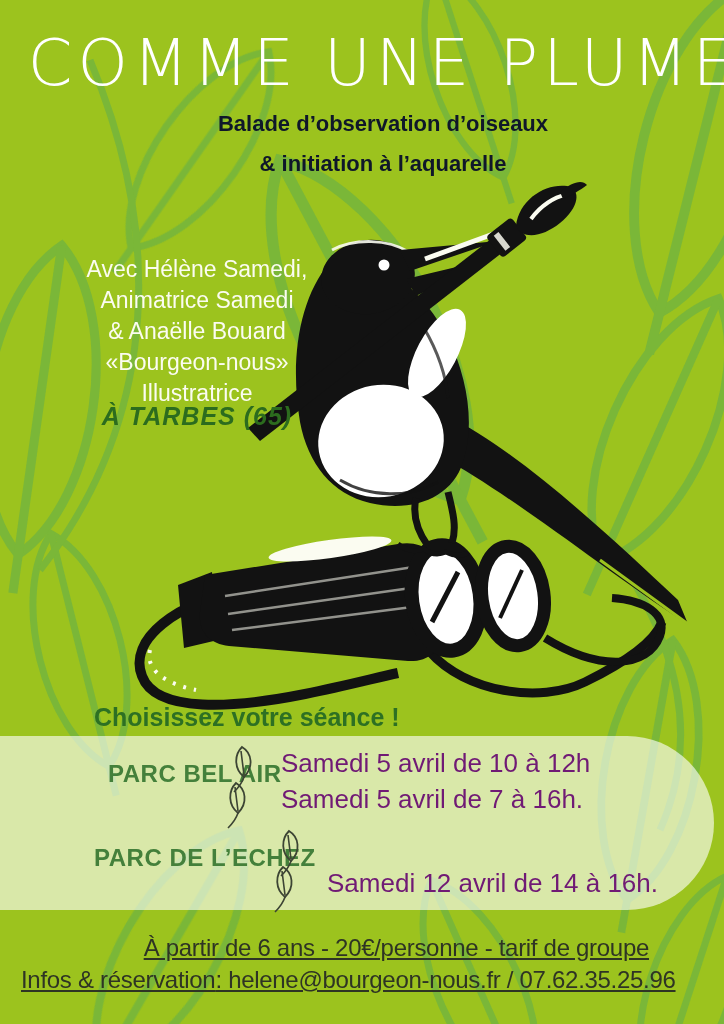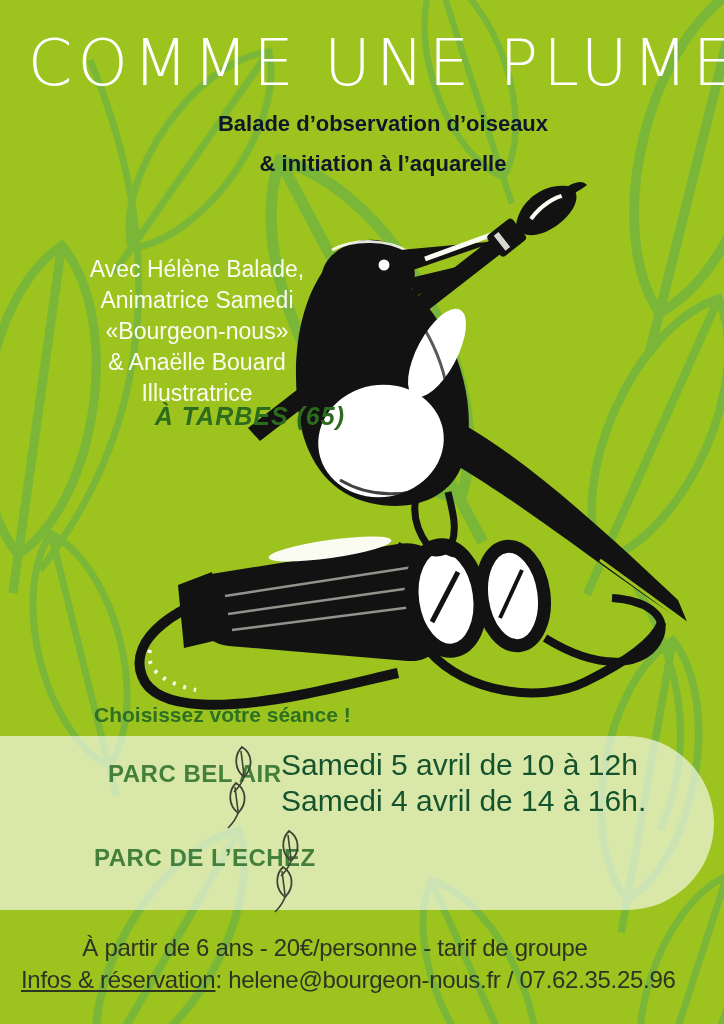--- a/index.html
+++ b/index.html
@@ -35,58 +35,59 @@
   .presenters{
     left:28px;top:254px;width:296px;
     text-align:center;
     font-weight:500;
     font-size:23px;
     line-height:31px;
     color:#fbfcf1;
   }
   .location{
     left:28px;top:402px;width:296px;
-    text-align:right;
+    text-align:center;
     font-style:italic;
     font-weight:700;
     font-size:25px;
     letter-spacing:1px;
     color:#2c6c1e;
   }
   .choose{
     left:73px;top:703px;
     font-weight:700;
-    font-size:21px;
+    font-size:25px;
     color:#2d7023;
   }
   .panel{
     left:0;top:736px;width:693px;height:174px;
     background:rgba(255,255,255,0.62);
     border-radius:0 88px 88px 0;
   }
   .park-name{
     font-weight:600;
     font-size:24px;
     letter-spacing:0.5px;
     color:#44803b;
     white-space:nowrap;
   }
   .session-date{
-    font-size:30px;
-    color:#14532d;
+    font-size:26px;
+    color:#701a75;
     white-space:nowrap;
   }
   .leaf-icon{position:absolute;width:34px;height:50px;}
   .footer-line{
     left:0;width:628px;
-    text-align:center;
+    text-align:right;
     font-size:24px;
     letter-spacing:-0.3px;
     color:#2e3424;
     white-space:nowrap;
+    text-decoration:underline;
   }
   .footer-line .ul{text-decoration:underline;}
 </style>
 </head>
 <body>
 
 <div class="poster">
 
   <svg class="layer" viewBox="0 0 724 1024" aria-hidden="true">
     <g fill="none" stroke="#74b53e" stroke-width="7" opacity="0.85">
@@ -194,51 +195,52 @@
     <path d="M560,192 C572,182 582,179 587,185 C580,190 571,196 563,199 Z" fill="#121212"></path>
   </svg>
 
   <div class="abs title">COMME UNE PLUME</div>
   <div class="abs subtitle">
     <div>Balade d’observation d’oiseaux</div>
     <div>&amp; initiation à l’aquarelle</div>
   </div>
 
   <div class="abs presenters">
-    <div>Avec Hélène Balade,</div>
+    <div>Avec Hélène Samedi,</div>
     <div>Animatrice Samedi</div>
+    <div>&amp; Anaëlle Bouard</div>
     <div>«Bourgeon-nous»</div>
-    <div>&amp; Anaëlle Bouard</div>
     <div>Illustratrice</div>
   </div>
   <div class="abs location">À TARBES (65)</div>
 
   <div class="abs choose">Choisissez votre séance !</div>
   <div class="abs panel"></div>
 
   <div class="abs park-name" style="left:87px;top:760px;">PARC BEL AIR</div>
   <svg class="leaf-icon" style="left:225px;top:744px;" viewBox="0 0 34 50">
     <path d="M17,3 C27,9 29,23 19,33 C9,25 9,11 17,3 Z" fill="none" stroke="#3c4434" stroke-width="1.8"></path>
     <path d="M19,31 L16,7 M19,33 C17,39 13,44 9,48" fill="none" stroke="#3c4434" stroke-width="1.6"></path>
   </svg>
   <div class="abs session-date" style="left:260px;top:748px;">Samedi 5 avril de 10 à 12h</div>
   <svg class="leaf-icon" style="left:219px;top:780px;" viewBox="0 0 34 50">
     <path d="M17,3 C27,9 29,23 19,33 C9,25 9,11 17,3 Z" fill="none" stroke="#3c4434" stroke-width="1.8"></path>
     <path d="M19,31 L16,7 M19,33 C17,39 13,44 9,48" fill="none" stroke="#3c4434" stroke-width="1.6"></path>
   </svg>
-  <div class="abs session-date" style="left:260px;top:784px;">Samedi 4 avril de 14 à 16h.</div>
+  <div class="abs session-date" style="left:260px;top:784px;">Samedi 5 avril de 7 à 16h.</div>
 
   <div class="abs park-name" style="left:73px;top:844px;">PARC DE L’ECHEZ</div>
   <svg class="leaf-icon" style="left:272px;top:828px;" viewBox="0 0 34 50">
     <path d="M17,3 C27,9 29,23 19,33 C9,25 9,11 17,3 Z" fill="none" stroke="#3c4434" stroke-width="1.8"></path>
     <path d="M19,31 L16,7 M19,33 C17,39 13,44 9,48" fill="none" stroke="#3c4434" stroke-width="1.6"></path>
   </svg>
   <svg class="leaf-icon" style="left:266px;top:864px;" viewBox="0 0 34 50">
     <path d="M17,3 C27,9 29,23 19,33 C9,25 9,11 17,3 Z" fill="none" stroke="#3c4434" stroke-width="1.8"></path>
     <path d="M19,31 L16,7 M19,33 C17,39 13,44 9,48" fill="none" stroke="#3c4434" stroke-width="1.6"></path>
   </svg>
+  <div class="abs session-date" style="left:306px;top:868px;">Samedi 12 avril de 14 à 16h.</div>
 
   <div class="abs footer-line" style="top:934px;">À partir de 6 ans - 20€/personne - tarif de groupe</div>
   <div class="abs footer-line" style="top:966px;">
     <span class="ul">Infos &amp; réservation</span><span>: helene@bourgeon-nous.fr / 07.62.35.25.96</span>
   </div>
 
 </div>
 
 </body></html>

